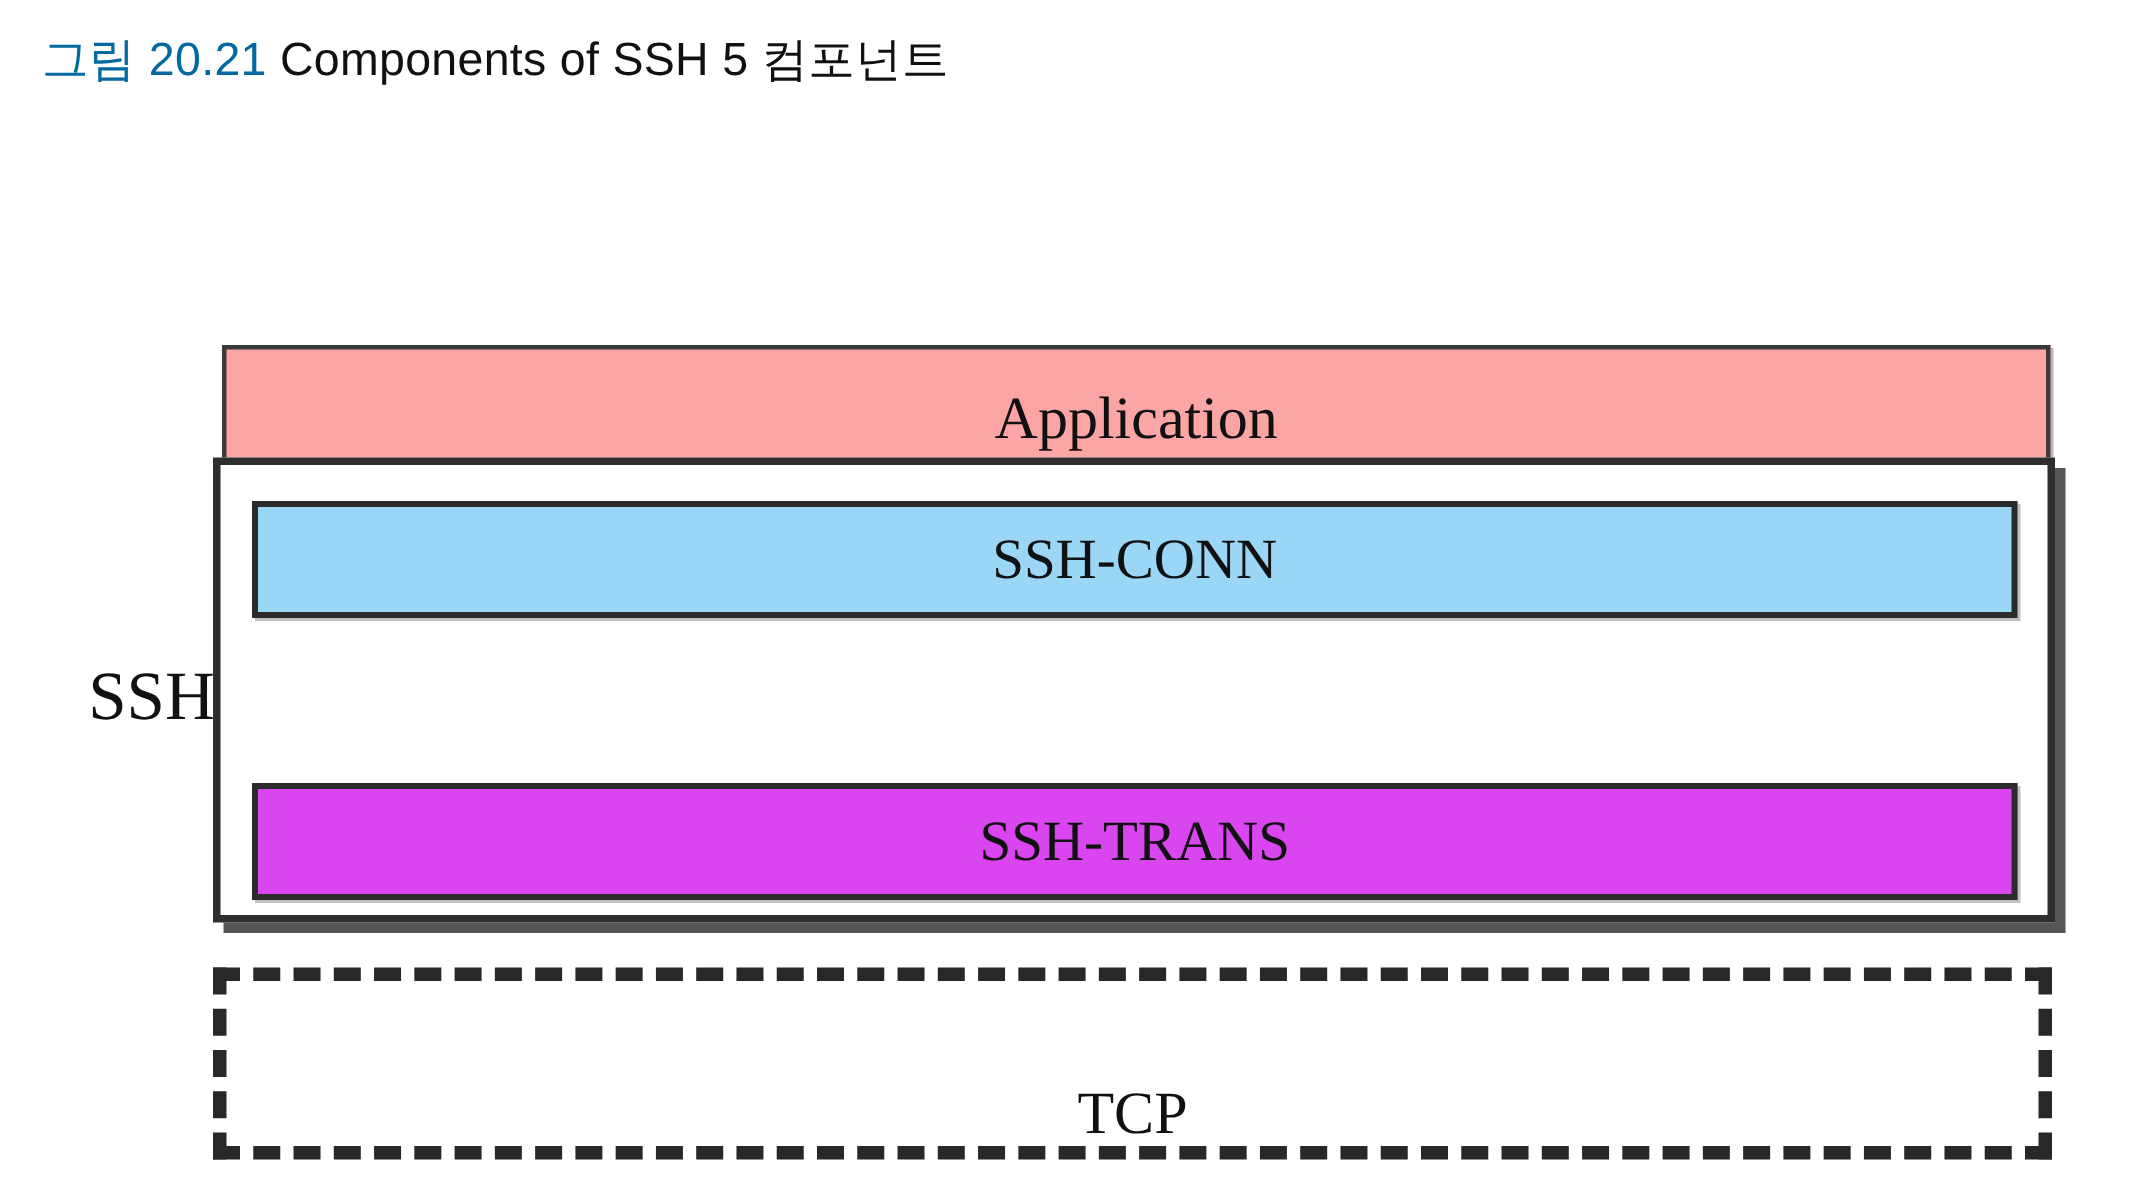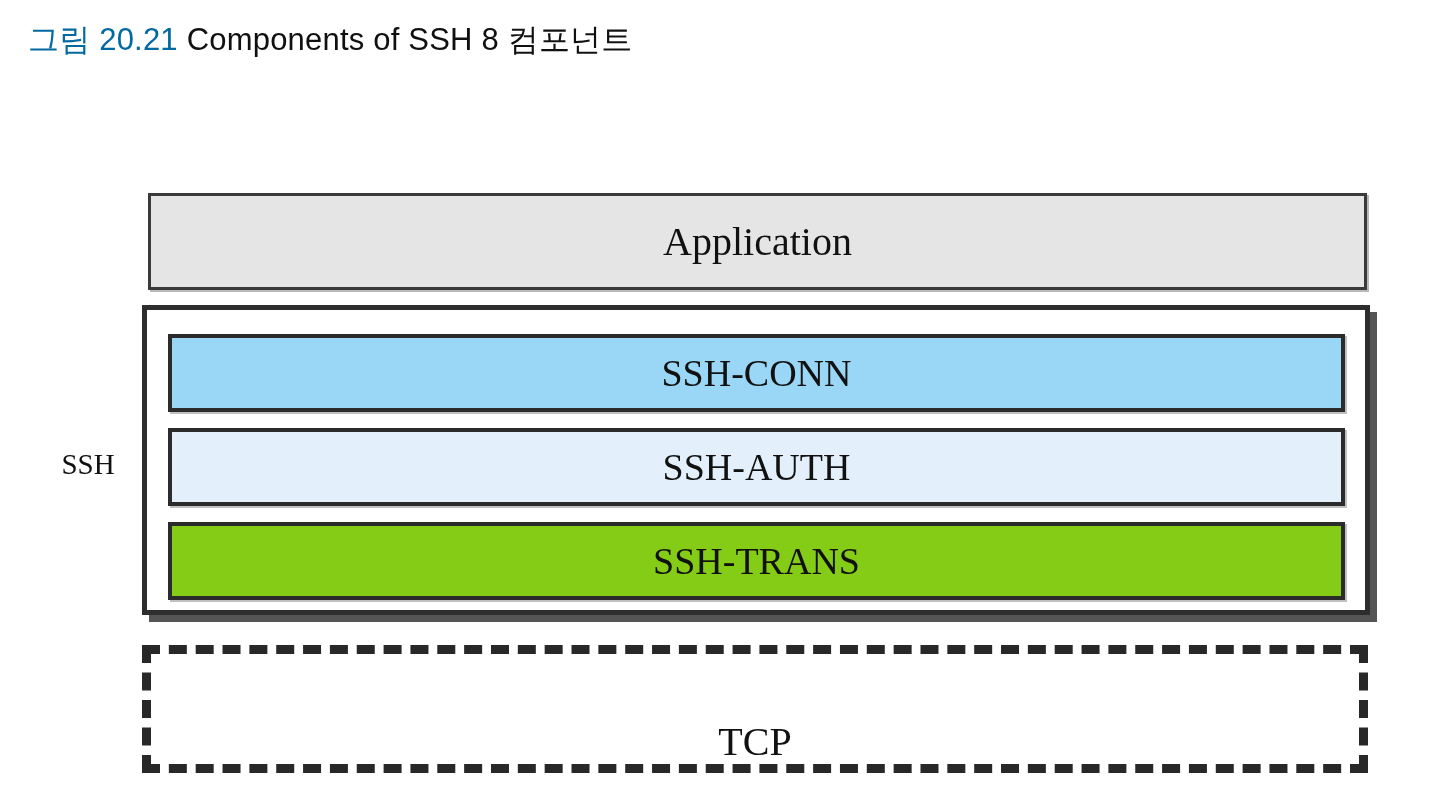--- a/index.html
+++ b/index.html
@@ -39,26 +39,26 @@
     position: absolute;
     left: 0;
     top: 0;
     width: 1434px;
     height: 794px;
   }
 
   
   #ssh-group-label {
     position: absolute;
-    left: 42px;
+    left: 55px;
     top: 440px;
     width: 92px;
     text-align: center;
     font-family: "Liberation Serif", serif;
-    font-size: 29px;
+    font-size: 46px;
     line-height: 48px;
     color: #111111;
   }
 
   
   #application-box {
     position: absolute;
     left: 148px;
     top: 193px;
     width: 1219px;
@@ -133,42 +133,39 @@
     color: #111111;
     line-height: 44px;
   }
 </style>
 </head>
 <body>
 
 <div id="figure-caption">
   <span class="cap-red">그림</span>
   <span class="cap-red">20.21</span>
-  <span class="cap-black">Components of SSH 8 컴포넌트</span>
+  <span class="cap-black">Components of SSH 5 컴포넌트</span>
 </div>
 
 <div id="diagram">
 
   <div id="ssh-group-label">SSH</div>
 
-  <div id="application-box" style="background: #e5e5e5; border-color: rgb(58, 58, 58);">
+  <div id="application-box" style="background: #fca5a5; border-color: rgb(58, 58, 58); margin-top: 37px;">
     <span class="layer-text">Application</span>
   </div>
 
   <div id="ssh-container">
 
     <div class="ssh-sublayer" id="ssh-conn-box" style="background: rgb(154, 214, 245); border-color: rgb(43, 43, 43); align-items: center;">
       <span class="layer-text">SSH-CONN</span>
     </div>
 
-    <div class="ssh-sublayer" id="ssh-auth-box" style="background: rgb(227, 240, 251); border-color: rgb(43, 43, 43);">
-      <span class="layer-text">SSH-AUTH</span>
-    </div>
 
-    <div class="ssh-sublayer" id="ssh-trans-box" style="background: #84cc16; border-color: rgb(43, 43, 43);">
+    <div class="ssh-sublayer" id="ssh-trans-box" style="background: #d946ef; border-color: rgb(43, 43, 43);">
       <span class="layer-text">SSH-TRANS</span>
     </div>
 
   </div>
 
   <div id="tcp-box" style="background: rgb(255, 255, 255); border-color: rgb(40, 40, 40);">
     <span class="layer-text">TCP</span>
   </div>
 
 </div>

